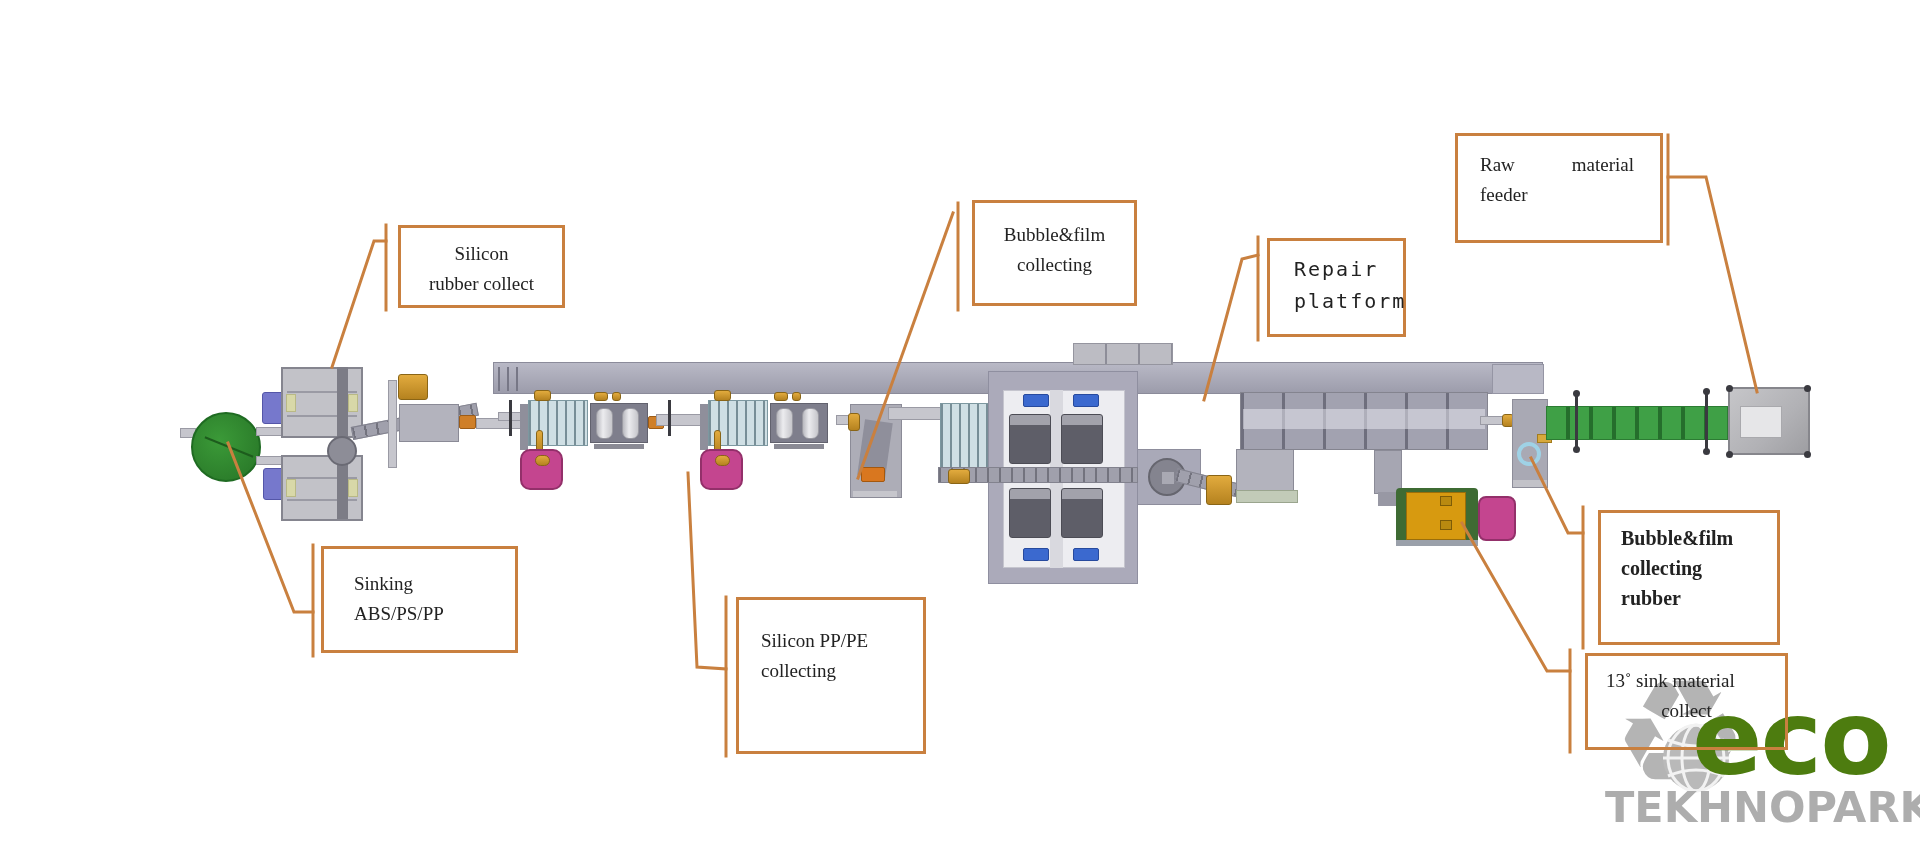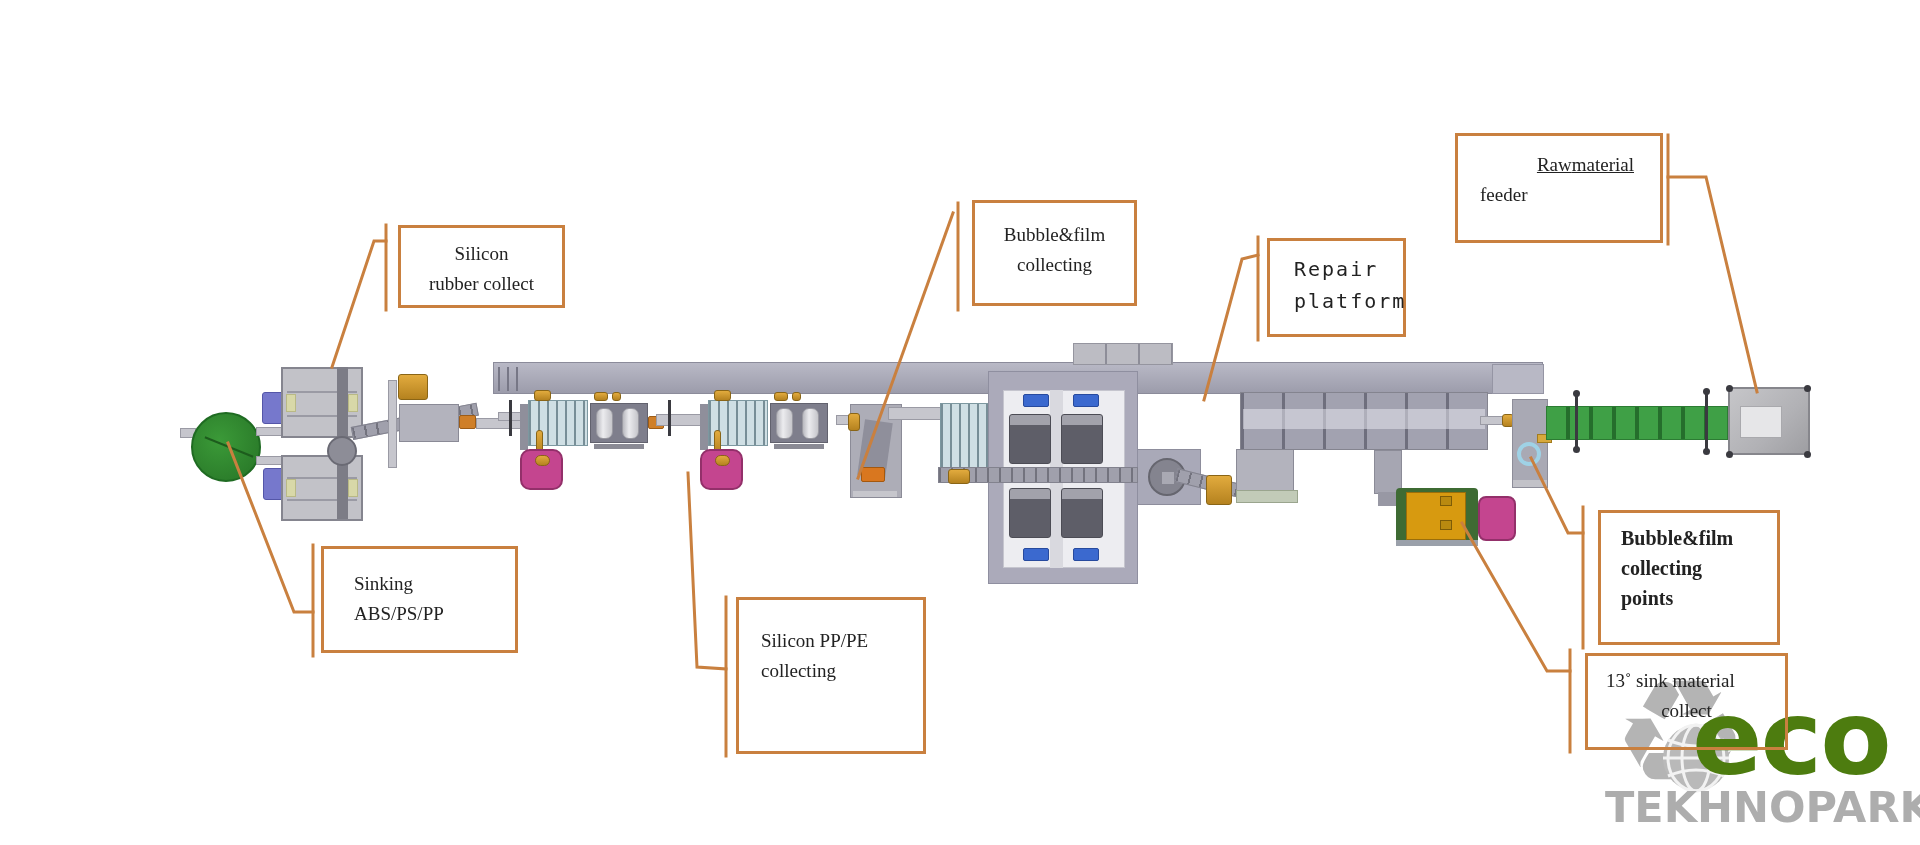--- a/index.html
+++ b/index.html
@@ -8,21 +8,21 @@
   
   svg.leaders{position:absolute;left:0;top:0;z-index:8;pointer-events:none;}
   .leader,.tick{stroke:var(--accent,#c9803f);stroke-width:3;fill:none;stroke-linecap:square;}
   
   .callout{position:absolute;border:3px solid var(--accent,#c9803f);box-sizing:border-box;
            z-index:10;color:#222;font-size:19px;line-height:30px;background:transparent;}
   .callout .ln{white-space:nowrap;}
   .center{text-align:center;}
   .co-repair{font-family:"DejaVu Sans Mono",monospace;font-size:20px;letter-spacing:2px;line-height:32px;}
   .co-points{font-size:20px;font-weight:600;line-height:30px;}
-  .row-justify{display:flex;justify-content:flex-end;text-decoration:underline;}
+  .row-justify{display:flex;justify-content:space-between;}
   
   .machine{position:absolute;left:0;top:0;width:100%;height:100%;z-index:1;}
   .machine div{position:absolute;box-sizing:border-box;}
   .gray{background:#b3b3bd;border:1px solid #8a8a96;}
   .lgray{background:#c6c6cd;border:1px solid #9a9aa4;}
   .beam{background:linear-gradient(180deg,#b9b9c6,#9c9cab);border:1px solid #8b8b9a;}
   .tank{background:#c2c2c8;border:2px solid #85858f;}
   .tank i{position:absolute;left:4px;right:4px;height:2px;background:#9a9aa4;}
   .tank .pad{position:absolute;width:8px;height:16px;background:#d8d8a8;border:1px solid #b9b986;top:50%;margin-top:-9px;}
   .ribbed{background:#cfdfe4;border:1px solid #7d98a0;
@@ -276,21 +276,21 @@
     <div class="row-justify">
       <span>Raw</span>
       <span>material</span>
     </div>
     <div class="ln">feeder</div>
   </div>
 
   <div class="callout co-points" style="left:1598px;top:510px;width:182px;height:135px;padding:10px 0 0 20px;">
     <div class="ln">Bubble&amp;film</div>
     <div class="ln">collecting</div>
-    <div class="ln">points</div>
+    <div class="ln">rubber</div>
   </div>
 
   <div class="callout" style="left:1585px;top:653px;width:203px;height:97px;padding-top:10px;">
     <div class="ln" style="padding-left:18px;">13˚  sink material</div>
     <div class="ln center">collect</div>
   </div>
 
 </div>
 
 </body></html>

